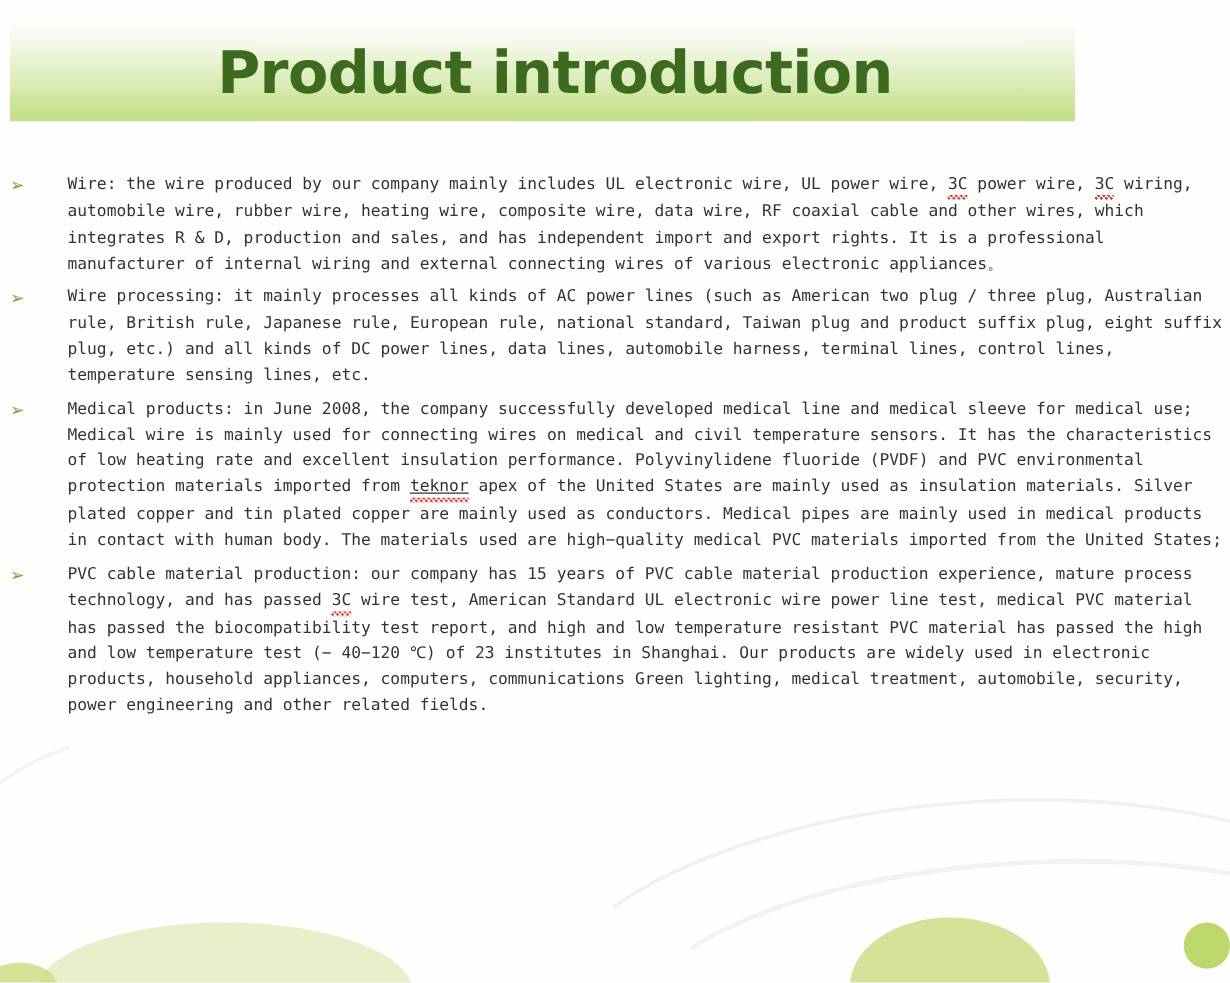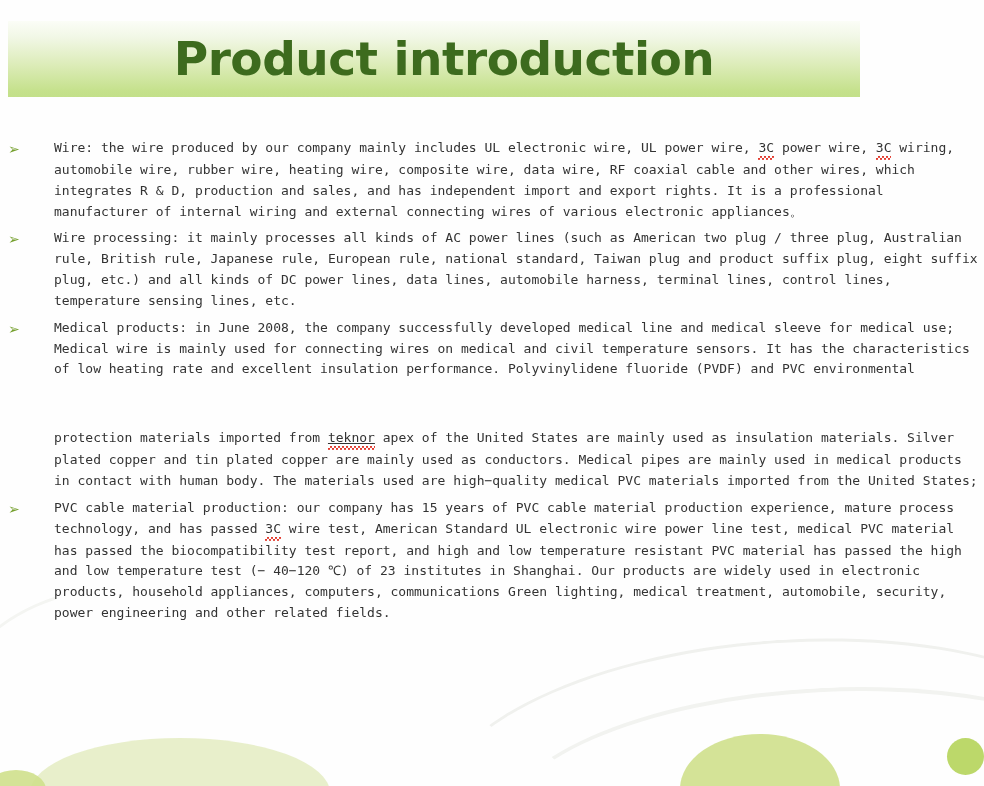--- a/index.html
+++ b/index.html
@@ -136,21 +136,20 @@
       radial-gradient(circle at 3px 0.6px, #e23a2e 1px, rgba(0,0,0,0) 1.2px);
     background-size: 4px 4px, 4px 4px;
     background-repeat: repeat-x, repeat-x;
     background-position: 0 100%, 0 100%;
     padding-bottom: 1px;
   }
   .uline {
     text-decoration: underline;
     text-decoration-color: #333;
     text-decoration-thickness: 1px;
-    margin-top: 48px;
   }
 
   
   .arc {
     position: absolute;
     border: 2px solid #eceeea;
     border-radius: 50%;
     background: transparent;
   }
   .arc1 {

